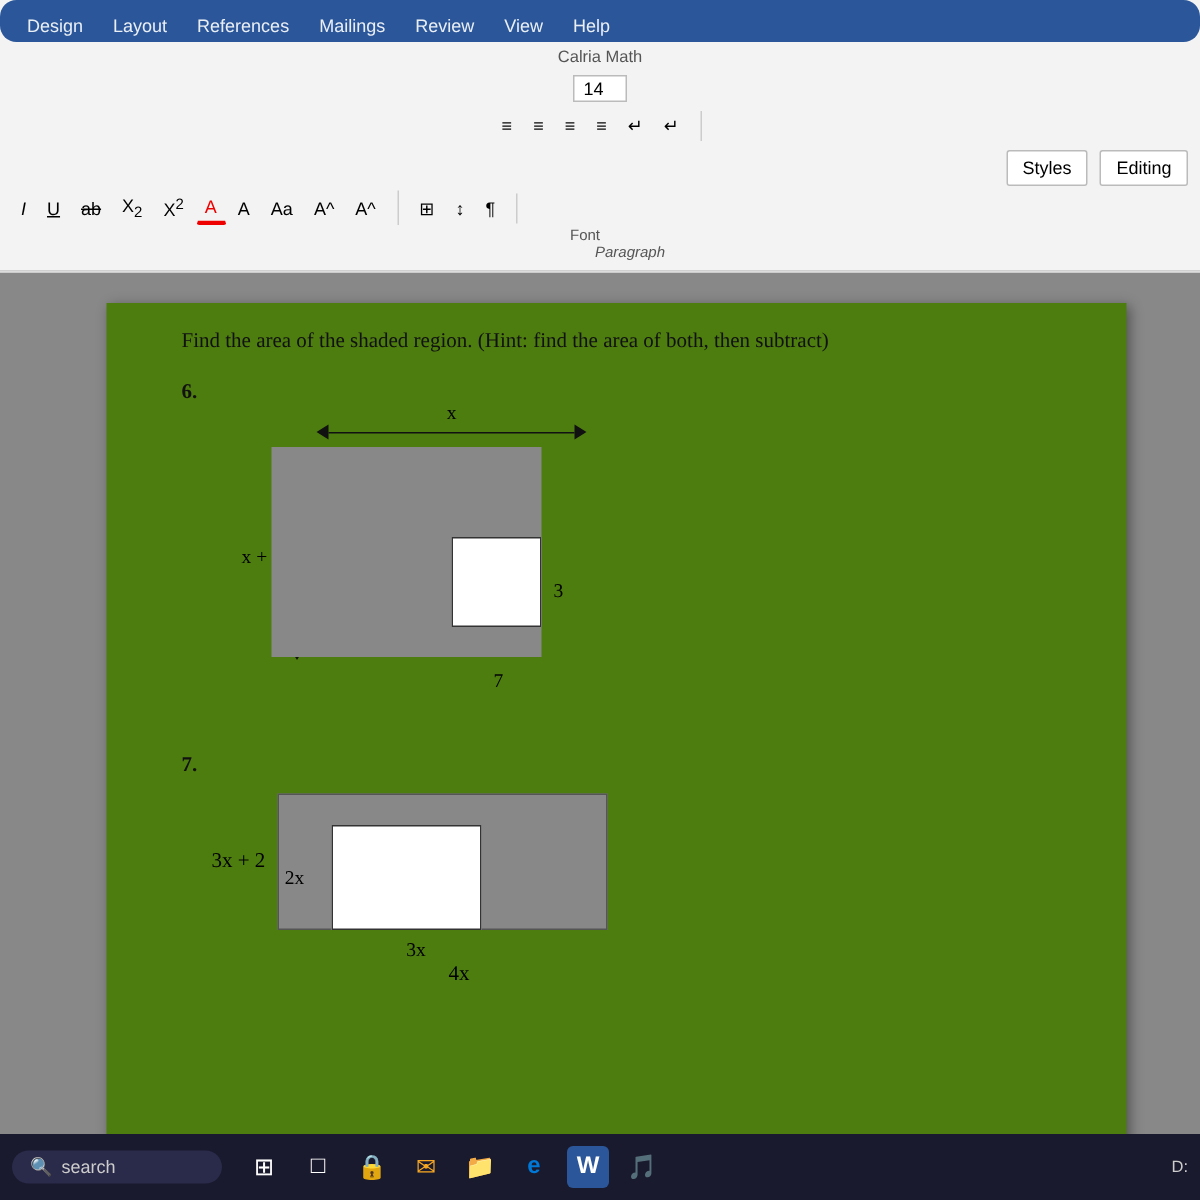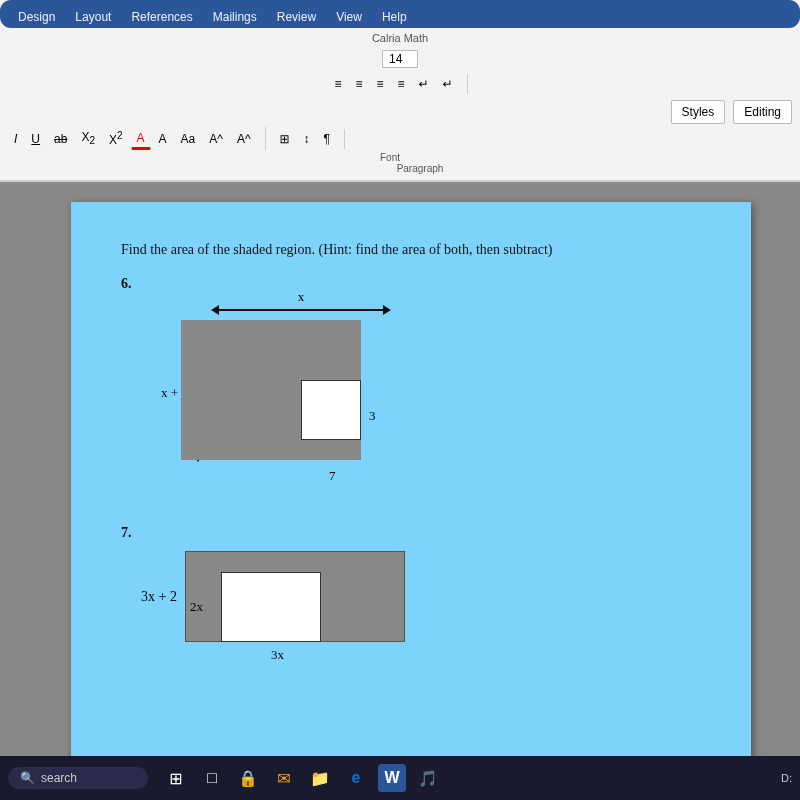--- a/index.html
+++ b/index.html
@@ -109,24 +109,24 @@
     .document-area {
       flex: 1;
       background: #888;
       display: flex;
       justify-content: center;
       padding: 20px 10px;
       overflow: hidden;
     }
 
     .page {
-      background: #7dd3fc;
+      background: #4d7c0f;
       width: 680px;
       min-height: 580px;
-      padding: 40px 50px;
+      padding: 18px 50px;
       box-shadow: 2px 2px 8px rgba(0,0,0,0.4);
       font-family: 'Times New Roman', serif;
       margin-left: 22px;
     }
 
     .instructions {
       font-size: 14px;
       margin-bottom: 18px;
       color: #111;
     }
@@ -296,21 +296,21 @@
       </div>
       <div class="toolbar-section">
         <button class="tb-btn">⊞</button>
         <button class="tb-btn">↕</button>
         <button class="tb-btn">¶</button>
       </div>
     </div>
 
     <div class="ribbon-labels">
       <span class="ribbon-label-section">Font</span>
-      <span style="margin-left:60px;" class="ribbon-label-section">Paragraph</span>
+      <span style="margin-left:60px;font-style:italic;" class="ribbon-label-section">Paragraph</span>
     </div>
   </div>
 </div>
 
 <div class="document-area">
   <div class="page">
 
     <div class="instructions">Find the area of the shaded region. (Hint: find the area of both, then subtract)</div>
 
     <div class="problem">
@@ -358,20 +358,21 @@
 
             <div style="position:absolute; left:-32px; top:50%; transform:translateY(-50%); font-size:13px; font-family:'Times New Roman',serif;">2x</div>
           </div>
 
           <div style="position:absolute; bottom:-22px; left:85px; font-size:13px; font-family:'Times New Roman',serif;">3x</div>
 
         </div>
 
       </div>
 
+      <div style="margin-left:178px; margin-top:-8px; font-size:14px; font-family:'Times New Roman',serif;">4x</div>
 
     </div>
 
   </div>
 </div>
 
 <div class="taskbar">
   <div class="taskbar-search">
     <span>🔍</span>
     <span>search</span>

